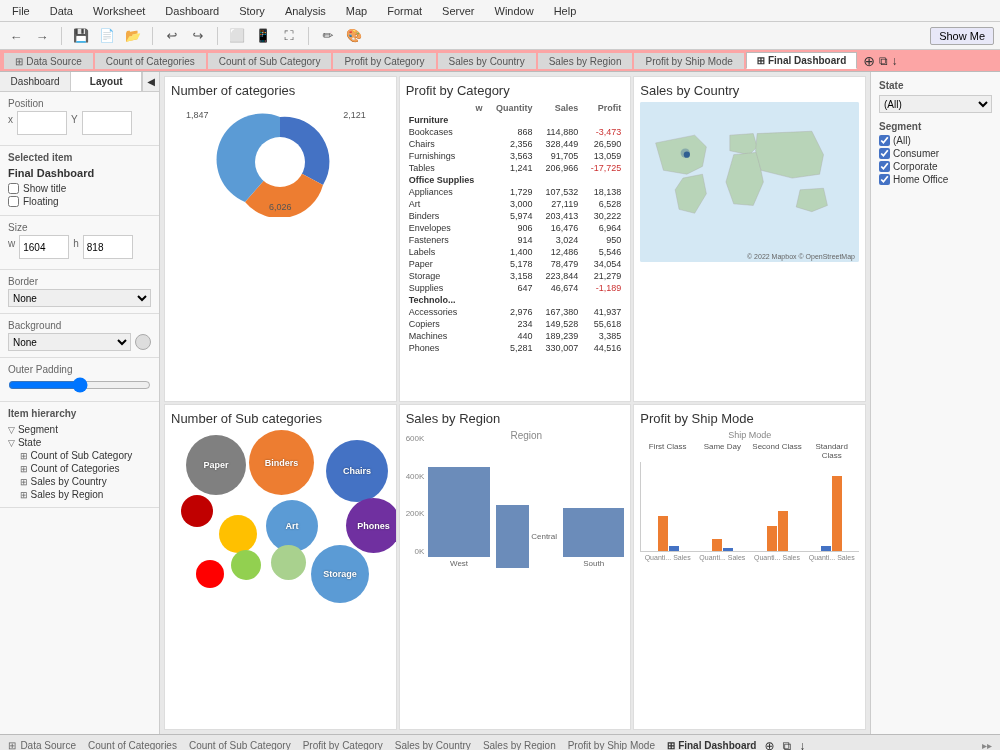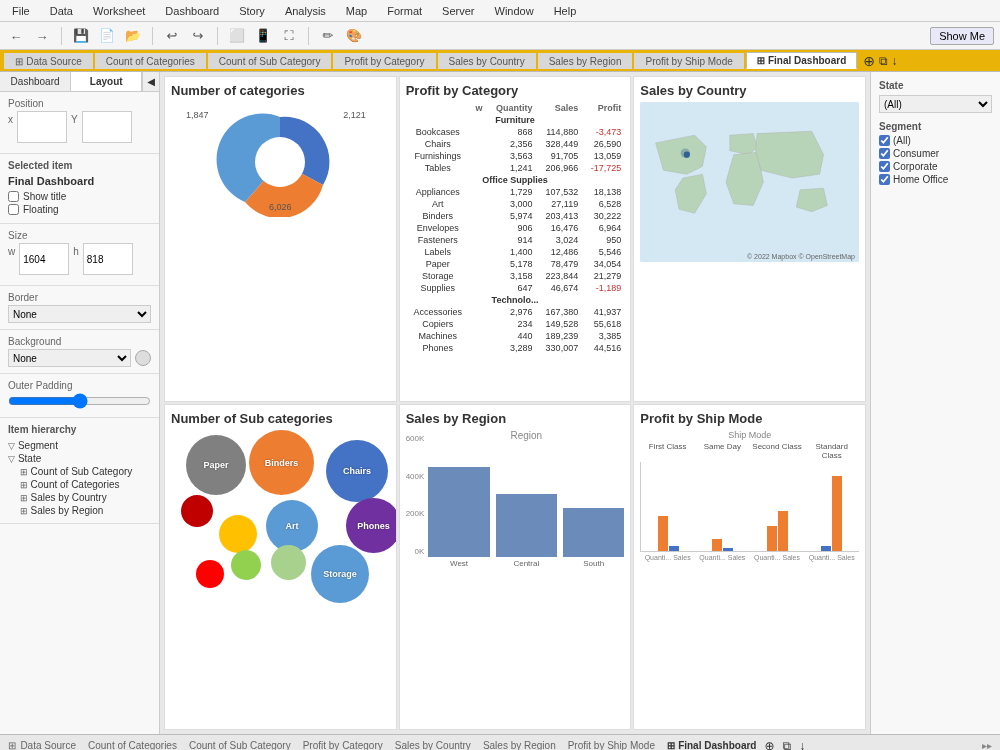--- a/index.html
+++ b/index.html
@@ -9,59 +9,59 @@
     .menu-bar { background: #f5f5f5; border-bottom: 1px solid #ccc; padding: 2px 8px; display: flex; align-items: center; gap: 12px; height: 22px; }
     .menu-item { font-size: 11px; color: #333; cursor: pointer; padding: 0 4px; }
 
     
     .toolbar { background: #f5f5f5; border-bottom: 1px solid #ccc; padding: 2px 6px; display: flex; align-items: center; gap: 6px; height: 28px; }
     .toolbar-btn { width: 20px; height: 20px; display: inline-flex; align-items: center; justify-content: center; cursor: pointer; border: 1px solid transparent; font-size: 13px; color: #555; }
     .toolbar-sep { width: 1px; height: 18px; background: #ccc; margin: 0 3px; }
     .show-me-btn { margin-left: auto; background: #e8e8f8; border: 1px solid #aaa; padding: 2px 8px; font-size: 11px; cursor: pointer; border-radius: 2px; }
 
     
-    .tab-area { background: #eab308; border-bottom: 1px solid #bbb; display: flex; align-items: center; gap: 0; padding: 0 4px; height: 22px; }
+    .tab-area { background: #fca5a5; border-bottom: 1px solid #bbb; display: flex; align-items: center; gap: 0; padding: 0 4px; height: 22px; }
     .tab { padding: 2px 10px; font-size: 10px; cursor: pointer; border: 1px solid transparent; border-bottom: none; background: #d8d8d8; margin-right: 2px; color: #555; }
     .tab.active { background: #fff; border: 1px solid #bbb; border-bottom: 1px solid #fff; color: #333; font-weight: bold; }
 
     
     .left-panel { width: 160px; background: #f8f8f8; border-right: 1px solid #ccc; display: flex; flex-direction: column; overflow-y: auto; }
     .panel-tabs { display: flex; border-bottom: 1px solid #ccc; }
     .panel-tab { flex: 1; text-align: center; padding: 4px 2px; font-size: 10px; cursor: pointer; background: #eee; border-right: 1px solid #ccc; }
     .panel-tab.active { background: #fff; font-weight: bold; }
     .panel-tab:last-child { border-right: none; }
     .panel-section { padding: 6px 8px; border-bottom: 1px solid #ddd; }
     .panel-section-title { font-size: 10px; font-weight: bold; color: #555; margin-bottom: 4px; }
     .panel-label { font-size: 10px; color: #666; margin-bottom: 2px; }
     .panel-value { font-size: 11px; font-weight: bold; color: #333; margin-bottom: 4px; }
     .checkbox-row { display: flex; align-items: center; gap: 4px; font-size: 10px; margin-bottom: 2px; }
     .checkbox-row input { width: 11px; height: 11px; }
     .input-row { display: flex; gap: 4px; margin-bottom: 4px; }
-    .input-small { width: 50px; height: 32px; font-size: 10px; border: 1px solid #ccc; padding: 1px 3px; }
+    .input-small { width: 50px; height: 24px; font-size: 10px; border: 1px solid #ccc; padding: 1px 3px; }
     .input-label { font-size: 10px; color: #666; line-height: 18px; }
     .select-small { width: 100%; height: 18px; font-size: 10px; border: 1px solid #ccc; }
     .hierarchy-item { display: flex; align-items: center; gap: 3px; font-size: 10px; padding: 1px 0; cursor: pointer; }
     .h-icon { color: #666; font-size: 9px; }
     .h-indent { padding-left: 12px; }
 
     
     .content-area { flex: 1; background: #fff; display: flex; flex-direction: column; overflow: hidden; }
     .dash-cell { border: 1px solid #ddd; padding: 6px; position: relative; overflow: hidden; background: #fff; }
-    .dash-cell-title { font-size: 13px; font-weight: bold; color: #333; margin-bottom: 4px; }
+    .dash-cell-title { font-size: 13px; font-weight: normal; color: #333; margin-bottom: 4px; }
 
     
     .bubble-area { position: relative; height: 170px; width: 100%; }
     .bubble { border-radius: 50%; position: absolute; display: flex; align-items: center; justify-content: center; font-size: 9px; font-weight: bold; color: white; text-shadow: 0 0 2px rgba(0,0,0,0.5); }
 
     
     .profit-table { width: 100%; font-size: 9px; border-collapse: collapse; }
     .profit-table th { text-align: right; padding: 1px 3px; color: #666; font-size: 9px; }
     .profit-table th:first-child { text-align: left; }
     .profit-table td { padding: 1px 3px; text-align: right; }
-    .profit-table td:first-child { text-align: center; }
+    .profit-table td:first-child { text-align: left; }
     .cat-row { font-weight: bold; }
     .neg { color: #cc3333; }
     .indent { padding-left: 8px; }
 
     
     .map-area { background: #d4e8f4; position: relative; height: 160px; border-radius: 2px; overflow: hidden; }
 
     
     .right-panel { width: 130px; background: #f8f8f8; border-left: 1px solid #ccc; padding: 8px; }
     .filter-title { font-size: 10px; font-weight: bold; color: #555; margin-bottom: 4px; }
@@ -373,21 +373,21 @@
               <tr>
                   <td class="indent">Machines</td>
                   <td></td>
                   <td>440</td>
                   <td>189,239</td>
                   <td>3,385</td>
                 </tr>
               <tr>
                   <td class="indent">Phones</td>
                   <td></td>
-                  <td>3,289</td>
+                  <td>5,281</td>
                   <td>330,007</td>
                   <td>44,516</td>
                 </tr>
             </tbody>
           </table>
         </div>
 
         <div class="dash-cell">
           <div class="dash-cell-title">Sales by Country</div>
           <div class="map-area">
@@ -442,21 +442,21 @@
               <span>0K</span>
             </div>
 
             <div style="flex:1; display:flex; flex-direction:column;">
               <div style="text-align:center; font-size:10px; color:#888; margin-bottom:2px;">Region</div>
               <div style="flex:1; display:flex; align-items:flex-end; gap:6px; padding-bottom:2px;">
                 <div style="flex:1; display:flex; flex-direction:column; align-items:center; gap:2px;">
                   <div style="width:100%; height:90px; background:#6b8cba;"></div>
                   <span style="font-size:8px; color:#666;">West</span>
                 </div>
-                <div style="flex:1; display:flex; flex-direction:column; align-items:center; gap:2px;">
+                <div style="flex:1; display:flex; flex-direction:row; align-items:center; gap:2px;">
                   <div style="width:100%; height:63px; background:#6b8cba;"></div>
                   <span style="font-size:8px; color:#666;">Central</span>
                 </div>
                 <div style="flex:1; display:flex; flex-direction:column; align-items:center; gap:2px;">
                   <div style="width:100%; height:49px; background:#6b8cba;"></div>
                   <span style="font-size:8px; color:#666;">South</span>
                 </div>
               </div>
             </div>
           </div>

